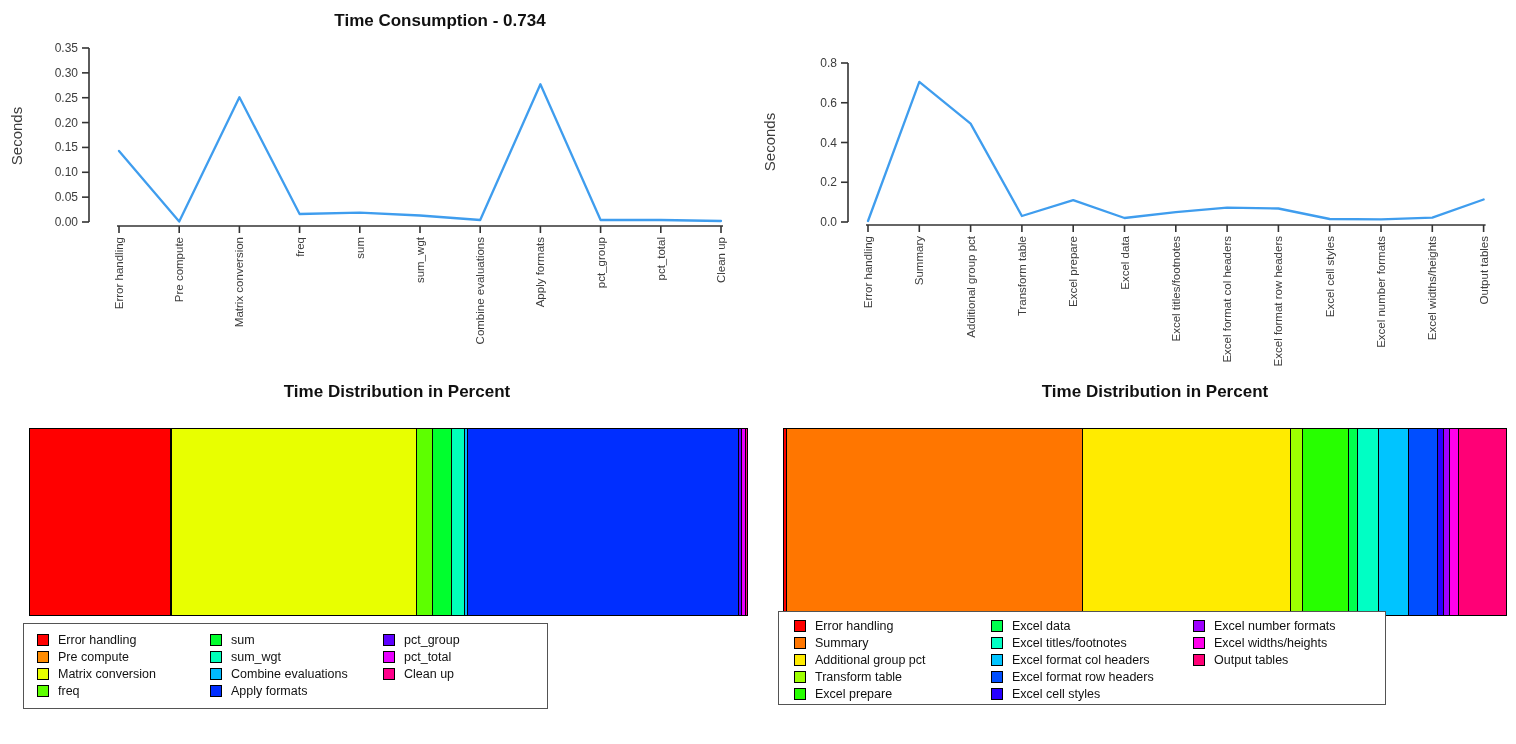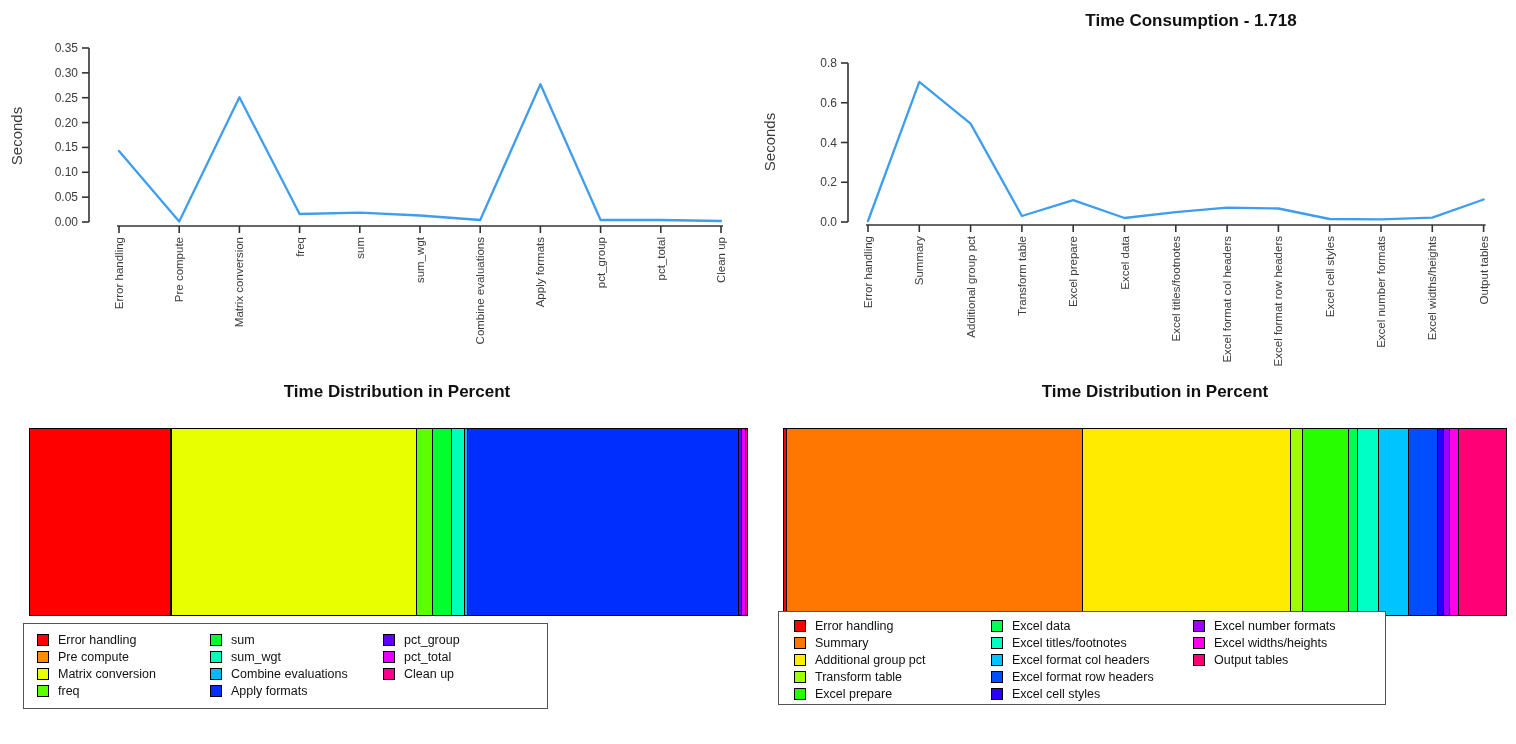--- a/index.html
+++ b/index.html
@@ -31,21 +31,21 @@
     width:12px;height:12px;border:1px solid #000;box-sizing:border-box;
     flex:0 0 12px;margin-right:9px;
   }
   .legend-label{font-size:12.5px;color:#111;white-space:nowrap;}
 </style>
 </head>
 <body>
 
 <div id="canvas">
 
-  <div class="chart-title" style="left:891px;top:11px;">Time Consumption - 1.718</div>
+  <div class="chart-title" style="left:140px;top:11px;">Time Consumption - 0.734</div>
 
   <div class="ylab" style="left:-48px;top:128px;">Seconds</div>
   <div class="ylab" style="left:705px;top:134px;">Seconds</div>
 
   <svg id="svg-left" width="758" height="380" style="position:absolute;left:0;top:0;">
       <line x1="89" y1="48" x2="89" y2="222" stroke="#333333" stroke-width="1.6"></line>
       <line x1="82" y1="222" x2="89" y2="222" stroke="#333333" stroke-width="1.6"></line>
       <text x="78" y="226" text-anchor="end" font-size="12">0.00</text>
       <line x1="82" y1="197.14285714285714" x2="89" y2="197.14285714285714" stroke="#333333" stroke-width="1.6"></line>
       <text x="78" y="201.14285714285714" text-anchor="end" font-size="12">0.05</text>

